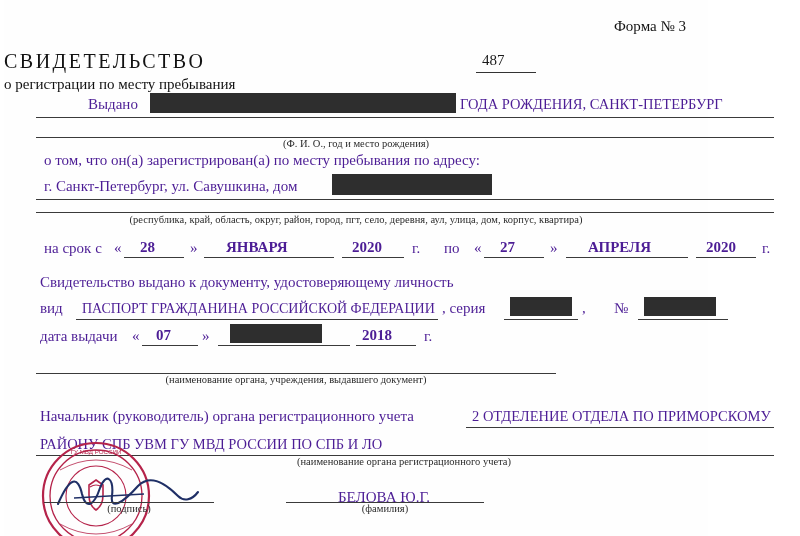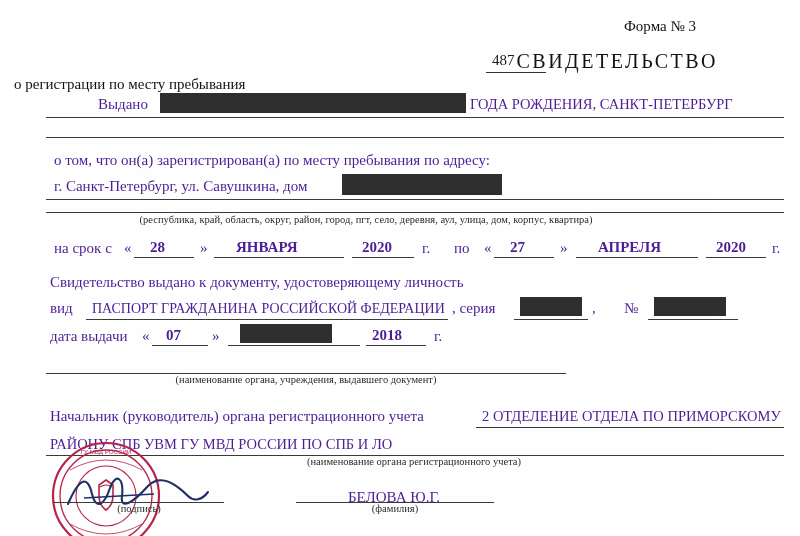--- a/index.html
+++ b/index.html
@@ -10,37 +10,37 @@
   body {
     width: 800px;
     height: 536px;
     font-family: "Liberation Serif", serif;
     color: #111111;
     position: relative;
     overflow: hidden;
   }
   .page {
     position: absolute;
-    left: 14px; top: 0;
+    left: 4px; top: 0;
     width: 704px;
     height: 536px;
     background: #fefefe;
   }
   .form-no {
     position: absolute;
     right: 22px;
     top: 18px;
     font-size: 15px;
     color: #141414;
   }
   .title {
     position: absolute;
     left: 0; right: 0;
     top: 50px;
-    text-align: right;
+    text-align: left;
     font-size: 20px;
     letter-spacing: 2.5px;
     color: #121212;
   }
   .title-num {
     position: absolute;
     left: 478px;
     top: 52px;
     font-size: 15px;
     color: #1a1a1a;
@@ -119,20 +119,21 @@
   <div class="title-num">487</div>
   <div class="title-num-underline"></div>
   <div class="subtitle">о регистрации по месту пребывания</div>
 
   <div class="row" style="left:84px; top:96px;">Выдано</div>
   <div class="redact" style="left:146px; top:93px; width:306px; height:20px;"></div>
   <div class="row" style="left:456px; top:96px; font-size:14.5px;">ГОДА РОЖДЕНИЯ, САНКТ-ПЕТЕРБУРГ</div>
   <div class="line" style="left:32px; top:117px; width:738px;"></div>
 
   <div class="line" style="left:32px; top:137px; width:738px;"></div>
+  <div class="hint" style="top:138px;">(Ф. И. О., год и место рождения)</div>
 
   <div class="row" style="left:40px; top:152px;">о том, что он(а) зарегистрирован(а) по месту пребывания по адресу:</div>
 
   <div class="row" style="left:40px; top:178px;">г. Санкт-Петербург, ул. Савушкина, дом</div>
   <div class="redact" style="left:328px; top:174px; width:160px; height:21px;"></div>
   <div class="line" style="left:32px; top:199px; width:738px;"></div>
   <div class="line" style="left:32px; top:212px; width:738px;"></div>
   <div class="hint" style="top:214px;">(республика, край, область, округ, район, город, пгт, село, деревня, аул, улица, дом, корпус, квартира)</div>
 
   <div class="row" style="left:40px; top:240px;">на срок с</div>

